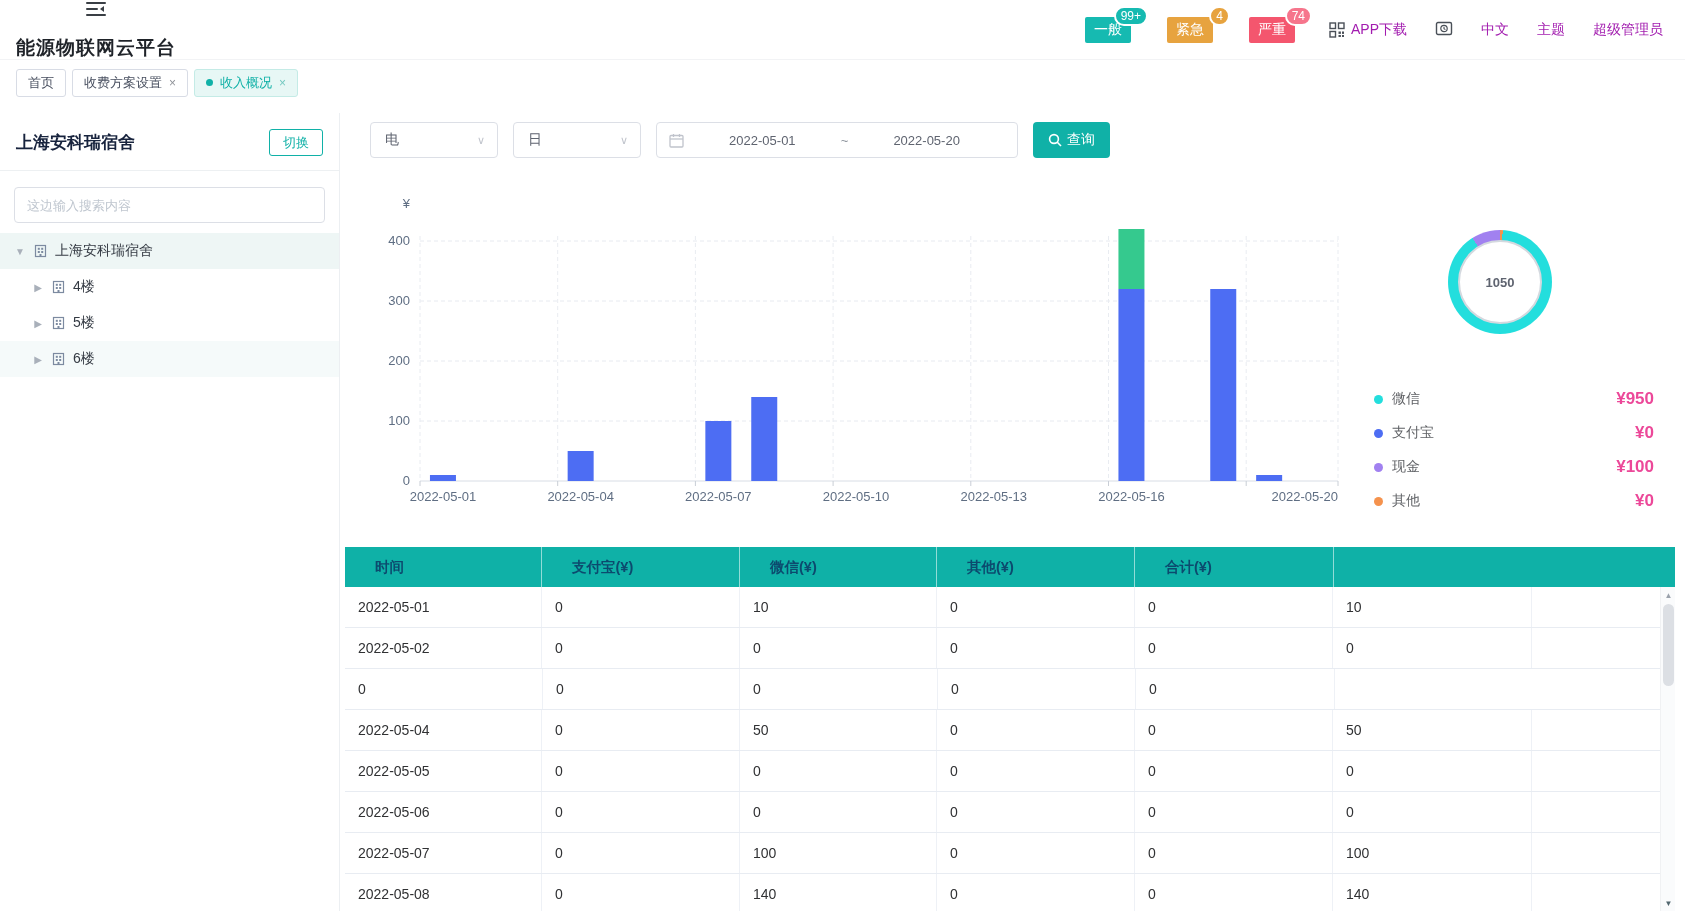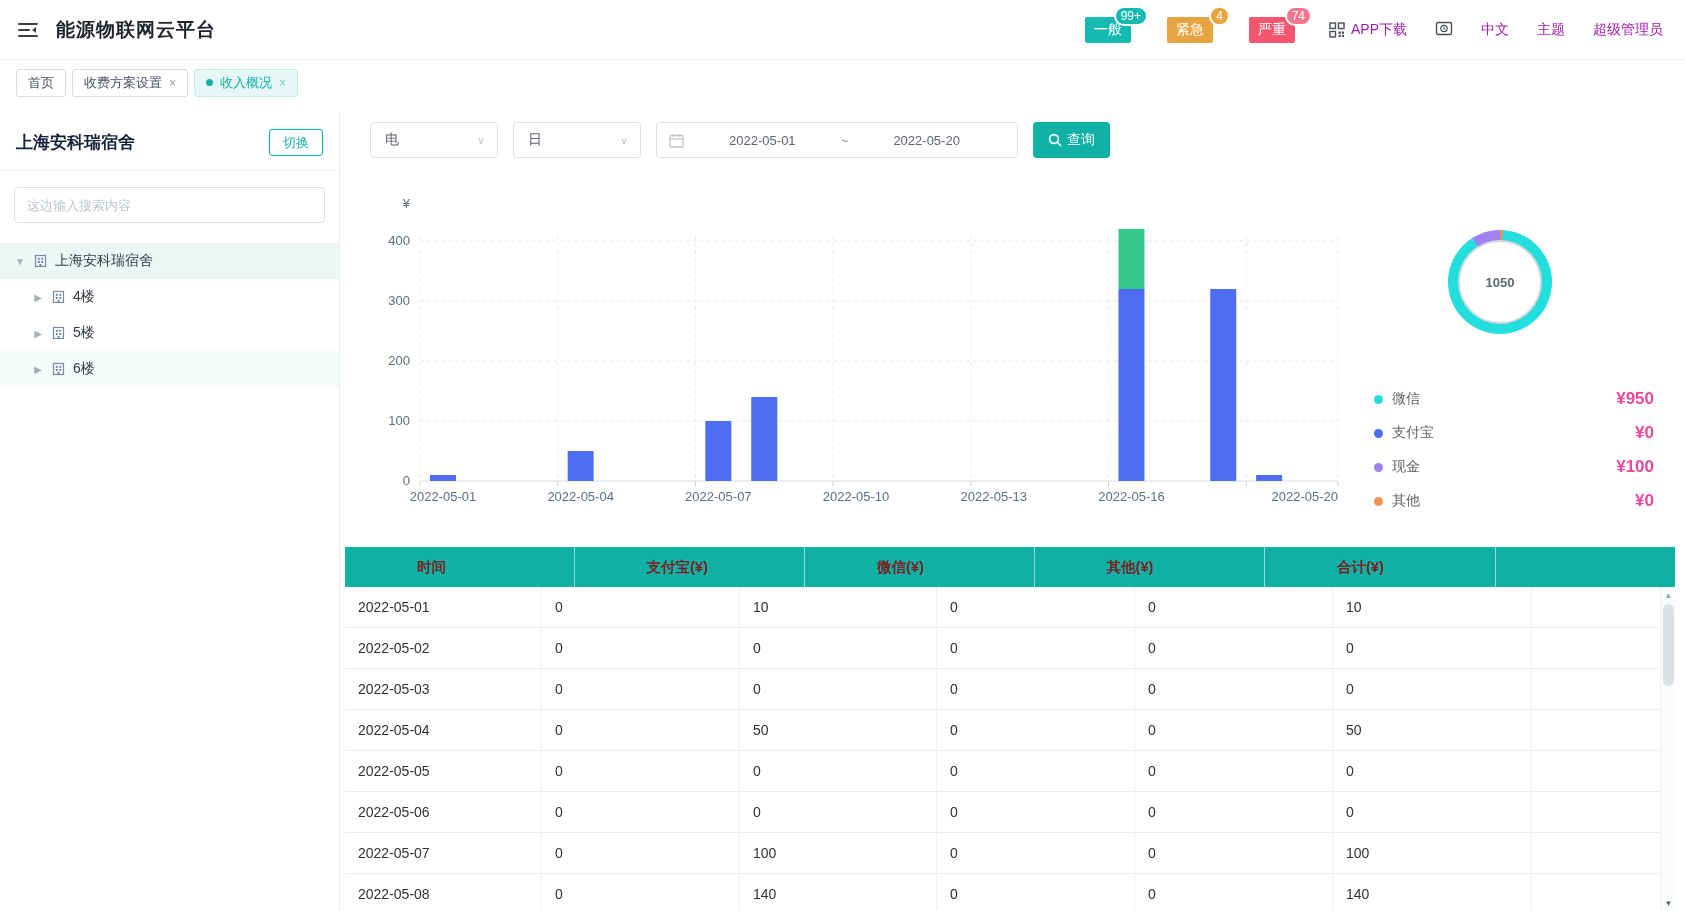--- a/index.html
+++ b/index.html
@@ -1,42 +1,42 @@
 <!DOCTYPE html>
 <html><head>
 <meta charset="utf-8">
 <style>
   * { margin:0; padding:0; box-sizing:border-box; }
   body { font-family:"Liberation Sans","DejaVu Sans",sans-serif; background:#fff; }
   #app { position:relative; width:1685px; height:911px; background:#fff; overflow:hidden; color:#303133; }
 
   
   .topbar { position:absolute; left:0; top:0; width:1685px; height:60px; display:flex; align-items:center; justify-content:space-between; padding:0 22px 0 16px; border-bottom:1px solid #f2f3f5; background:#fff; }
-  .topbar-left { display:flex; align-items:center; gap:16px; }
+  .topbar-left { display:flex; align-items:center; gap:16px;flex-direction:column; }
   .app-title { font-size:19px; font-weight:bold; color:#1f2329; letter-spacing:1px; }
   .topbar-right { display:flex; align-items:center; gap:28px; }
   .alarm-group { display:flex; align-items:center; gap:36px; margin-right:6px; }
   .alarm { position:relative; min-width:46px; height:26px; border-radius:2px; color:#fff; font-size:14px; display:flex; align-items:center; justify-content:center; padding:0 6px; cursor:pointer; }
   .alarm-badge { position:absolute; top:-11px; right:-17px; height:20px; min-width:20px; padding:0 5px; border-radius:10px; border:2px solid #fff; color:#fff; font-size:12px; display:flex; align-items:center; justify-content:center; }
   .top-item { display:flex; align-items:center; gap:6px; font-size:14px; color:#a21caf; cursor:pointer; }
 
   
   .tabbar { position:absolute; left:0; top:60px; width:1685px; height:45px; display:flex; align-items:center; gap:6px; padding-left:16px; background:#fff; }
   .tab { height:28px; display:flex; align-items:center; gap:7px; padding:0 11px; border:1px solid #d8dce5; border-radius:3px; background:#fff; font-size:13px; color:#495060; cursor:pointer; }
   .tab .close { font-size:12px; color:#909399; }
   .tab.active { background:#e7f7f5; border-color:#c4ebe6; color:#10b1a7; }
   .tab.active .close { color:#74c9c1; }
   .tab-dot { width:7px; height:7px; border-radius:50%; background:#10b1a7; }
 
   
   .sidebar { position:absolute; left:0; top:113px; width:340px; height:806px; background:#fff; border-right:1px solid #eceff2; }
   .sidebar-head { display:flex; align-items:center; justify-content:space-between; padding:16px 16px 14px 16px; border-bottom:1px solid #edf0f2; }
   .building-title { font-size:17px; font-weight:bold; color:#17233d; }
   .switch-btn { height:27px; padding:0 13px; border:1px solid #10b1a7; border-radius:3px; background:#fff; color:#10b1a7; font-size:13px; cursor:pointer; }
-  .search-wrap { padding:16px 14px 20px 14px; }
+  .search-wrap { padding:16px 14px 10px 14px; }
   .search-input { width:100%; height:36px; border:1px solid #dcdfe6; border-radius:4px; padding:0 12px; font-size:13px; color:#333; outline:none; font-family:inherit; }
   .search-input::placeholder { color:#bfc6cf; }
   .tree-node { height:36px; display:flex; align-items:center; gap:8px; font-size:14px; color:#343a43; cursor:pointer; }
   .tree-node.selected { background:#eef6f5; }
   .tree-node.hovered { background:#f5fafa; }
   .caret { width:12px; font-size:10px; color:#a9b0ba; text-align:center; }
 
   
   .main { position:absolute; left:341px; top:105px; width:1344px; height:806px; background:#fff; }
   .filters { position:absolute; left:29px; top:17px; display:flex; align-items:center; gap:15px; }
@@ -53,21 +53,21 @@
   .donut-inner { width:84px; height:84px; border-radius:50%; background:#fff; border:2px solid #d4d9df; display:flex; align-items:center; justify-content:center; font-size:13px; font-weight:bold; color:#5f6470; }
   .legend { position:absolute; left:1033px; top:277px; width:280px; }
   .legend-item { height:34px; display:flex; align-items:center; gap:9px; cursor:pointer; }
   .legend-dot { width:9px; height:9px; border-radius:50%; }
   .legend-label { flex:1; font-size:14px; color:#606266; }
   .legend-value { font-size:17px; font-weight:bold; color:#ec4899; }
 
   
   .table-wrap { position:absolute; left:4px; top:442px; width:1330px; height:364px; overflow:hidden; }
   .t-header { display:flex; height:40px; background:#0fb1a7; }
-  .t-header .hc { display:flex; align-items:center; padding-left:30px; color:#7f1d1d; font-size:14.5px; font-weight:bold; border-right:1px solid rgba(255,255,255,.55);margin-left:42px; }
+  .t-header .hc { display:flex; align-items:center; padding-left:30px; color:#0c4a6e; font-size:14.5px; font-weight:bold; border-right:1px solid rgba(255,255,255,.55); }
   .t-header .hc:last-child { border-right:none; }
   .t-row { display:flex; height:41px; border-bottom:1px solid #e8ecf2; width:1315px; }
   .t-row .tc { display:flex; align-items:center; padding-left:13px; font-size:14px; color:#303133; border-right:1px solid #eef1f6; }
   .t-row .tc.filler { border-right:none; }
   
   .scrollbar { position:absolute; right:0; top:40px; width:15px; height:324px; background:#fafbfc; border-left:1px solid #f0f1f3; }
   .sb-btn { width:15px; height:16px; display:flex; align-items:center; justify-content:center; font-size:8px; color:#9aa1ab; cursor:pointer; }
   .sb-btn.down { position:absolute; bottom:0; color:#51666e; }
   .sb-thumb { position:absolute; top:17px; left:2px; width:11px; height:82px; background:#dcdfe4; border-radius:6px; cursor:pointer; }
 
@@ -330,21 +330,20 @@
           <div class="t-row">
             <div class="tc" style="width: 197px;">2022-05-02</div>
             <div class="tc" style="width: 198px;">0</div>
             <div class="tc" style="width: 197px;">0</div>
             <div class="tc" style="width: 198px;">0</div>
             <div class="tc" style="width: 198px;">0</div>
             <div class="tc" style="width: 199px;">0</div>
             <div class="tc filler" style="width: 128px;"></div>
           </div>
           <div class="t-row">
-            <div class="tc" style="width: 197px;">2022-05-03</div>
             <div class="tc" style="width: 198px;">0</div>
             <div class="tc" style="width: 197px;">0</div>
             <div class="tc" style="width: 198px;">0</div>
             <div class="tc" style="width: 198px;">0</div>
             <div class="tc" style="width: 199px;">0</div>
             <div class="tc filler" style="width: 128px;"></div>
           </div>
           <div class="t-row">
             <div class="tc" style="width: 197px;">2022-05-04</div>
             <div class="tc" style="width: 198px;">0</div>

